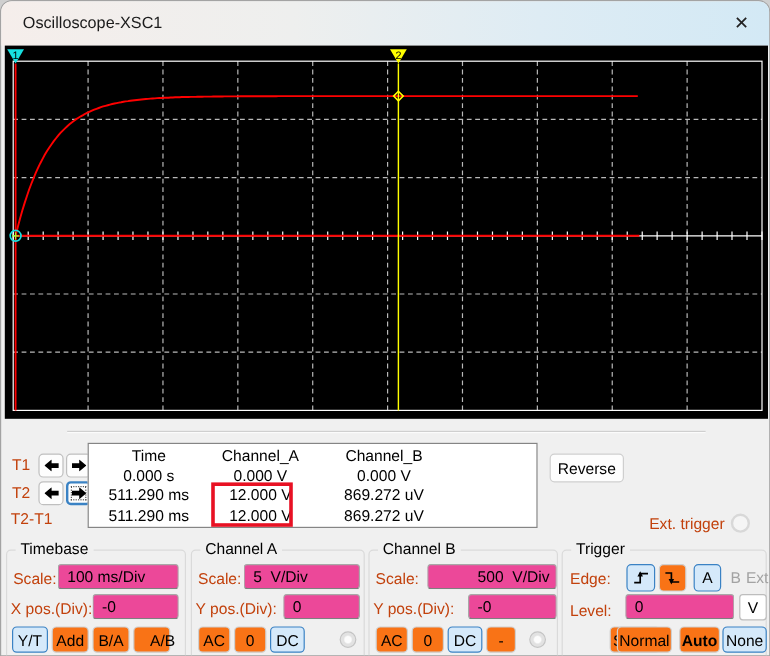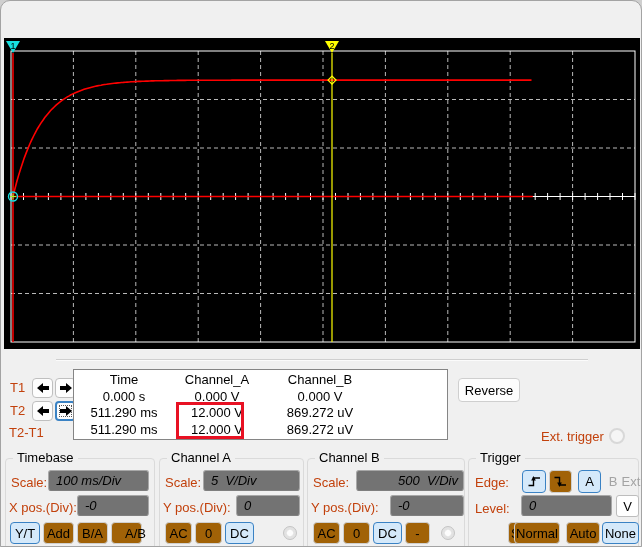--- a/index.html
+++ b/index.html
@@ -9,30 +9,30 @@
   .titlebar{position:absolute;left:0;top:0;width:100%;height:37px;
     background:linear-gradient(90deg,#f5eeeb 0%,#eeefee 38%,#deecf4 70%,#d3e9f5 100%);}
   .title{position:absolute;left:18px;top:10px;font-size:13.5px;color:#1b1b1b;}
   .close{position:absolute;right:11px;top:7px;width:24px;height:24px;text-align:center;
     line-height:24px;font-size:15px;color:#222;cursor:default;}
   .display{position:absolute;left:3px;top:37px;width:636px;height:311px;background:#000;}
   .display svg{display:block;}
   .groove{position:absolute;left:55px;top:358px;width:532px;height:0;
     border-top:1px solid #cfcfcf;border-bottom:1px solid #fbfbfb;}
   .lbl{position:absolute;font-size:13px;color:#c2410c;white-space:pre;}
-  .btn{position:absolute;height:22px;background:#a16207;border:1px solid #cfcfcf;border-radius:4px;
+  .btn{position:absolute;height:22px;background:#f97316;border:1px solid #cfcfcf;border-radius:4px;
     font-size:13px;color:#000;display:flex;align-items:center;justify-content:center;
     box-sizing:border-box;white-space:pre;}
   .btn.sel{background:#d5e9fa;border:1px solid #3a82c4;}
   .btn.focusdot{border:2px solid #3a82c4;outline:1px dotted #555;outline-offset:-5px;}
   .flatbtn{position:absolute;font-size:13px;color:#a3a3a3;background:transparent;border:none;
     display:flex;align-items:center;justify-content:center;height:22px;}
-  .inputbox{position:absolute;height:21px;background:#737373;border:1px solid #a8a8a8;
+  .inputbox{position:absolute;height:21px;background:#ec4899;border:1px solid #a8a8a8;
     border-bottom-color:#7f7f7f;border-radius:3px;font-size:13px;padding:0 2px 0 7px;
-    box-sizing:border-box;color:#000;font-family:"Liberation Sans",sans-serif;font-style:italic;}
+    box-sizing:border-box;color:#000;font-family:"Liberation Sans",sans-serif;}
   .unitbox{position:absolute;height:22px;background:#fff;border:1px solid #bdbdbd;border-radius:3px;
     font-size:13px;display:flex;align-items:center;justify-content:center;box-sizing:border-box;}
   .fieldset{position:absolute;height:110px;border:1px solid #dadada;border-radius:4px;box-sizing:border-box;}
   .legend{position:absolute;top:-9px;left:7px;background:#f0f0f0;padding:0 4px;font-size:13px;color:#000;}
   .readout{position:absolute;left:72px;top:368px;width:375px;height:71px;background:#fff;
     border:1px solid #858585;box-sizing:border-box;}
   .rgrid{display:grid;grid-template-columns:90px 96px 110px;padding:2px 0 0 5px;}
   .rcell{font-size:13px;line-height:16.5px;text-align:center;color:#000;white-space:pre;}
   .redbox{position:absolute;left:102px;top:32px;width:68px;height:37px;
     border:3px solid #e81123;box-sizing:border-box;z-index:5;}
@@ -44,20 +44,24 @@
   .term{position:absolute;width:14px;height:14px;border-radius:50%;box-sizing:border-box;
     background:radial-gradient(circle,#fcfcfc 0 30%,#e2e2e2 45% 70%,#cccccc 100%);border:1px solid #c4c4c4;}
   .extcirc{position:absolute;width:16px;height:16px;border-radius:50%;border:2px solid #d8d8d8;
     background:#f5f5f5;box-sizing:border-box;}
 </style>
 </head>
 <body>
 
 <div class="window">
 
+  <div class="titlebar">
+    <span class="title">Oscilloscope-XSC1</span>
+    <span class="close">✕</span>
+  </div>
 
   <div class="display">
     <svg id="scope-svg" width="636" height="311" viewBox="0 0 636 311">
       <g id="grid">
           <line x1="69.4" y1="13" x2="69.4" y2="304" stroke="#b9b9b9" stroke-width="1" stroke-dasharray="4 3"></line>
           <line x1="131.8" y1="13" x2="131.8" y2="304" stroke="#b9b9b9" stroke-width="1" stroke-dasharray="4 3"></line>
           <line x1="194.2" y1="13" x2="194.2" y2="304" stroke="#b9b9b9" stroke-width="1" stroke-dasharray="4 3"></line>
           <line x1="256.6" y1="13" x2="256.6" y2="304" stroke="#b9b9b9" stroke-width="1" stroke-dasharray="4 3"></line>
           <line x1="319.0" y1="13" x2="319.0" y2="304" stroke="#b9b9b9" stroke-width="1" stroke-dasharray="4 3"></line>
           <line x1="381.4" y1="13" x2="381.4" y2="304" stroke="#b9b9b9" stroke-width="1" stroke-dasharray="4 3"></line>
@@ -247,16 +251,16 @@
     </svg>
   </div>
   <div class="btn sel" style="left:577px;top:469px;width:23px;height:23px;">A</div>
   <div class="flatbtn" style="left:604px;top:469px;width:16px;">B</div>
   <div class="flatbtn" style="left:618px;top:469px;width:24px;">Ext</div>
   <span class="lbl" style="left:474px;top:500px;">Level:</span>
   <input class="inputbox" style="left: 520px; top: 494px; width: 91px;" readonly="" value="0">
   <div class="unitbox" style="left:615px;top:494px;width:23px;">V</div>
   <div class="btn" style="left:469px;top:521px;width:42px;margin-left:38px;">Single</div>
   <div class="btn" style="left:513px;top:521px;width:46px;">Normal</div>
-  <div class="btn" style="left:565px;top:521px;width:34px;">Auto</div>
+  <div class="btn" style="left:565px;top:521px;width:34px;font-weight:bold;">Auto</div>
   <div class="btn sel" style="left:601px;top:521px;width:37px;">None</div>
 
 </div>
 
 </body></html>

